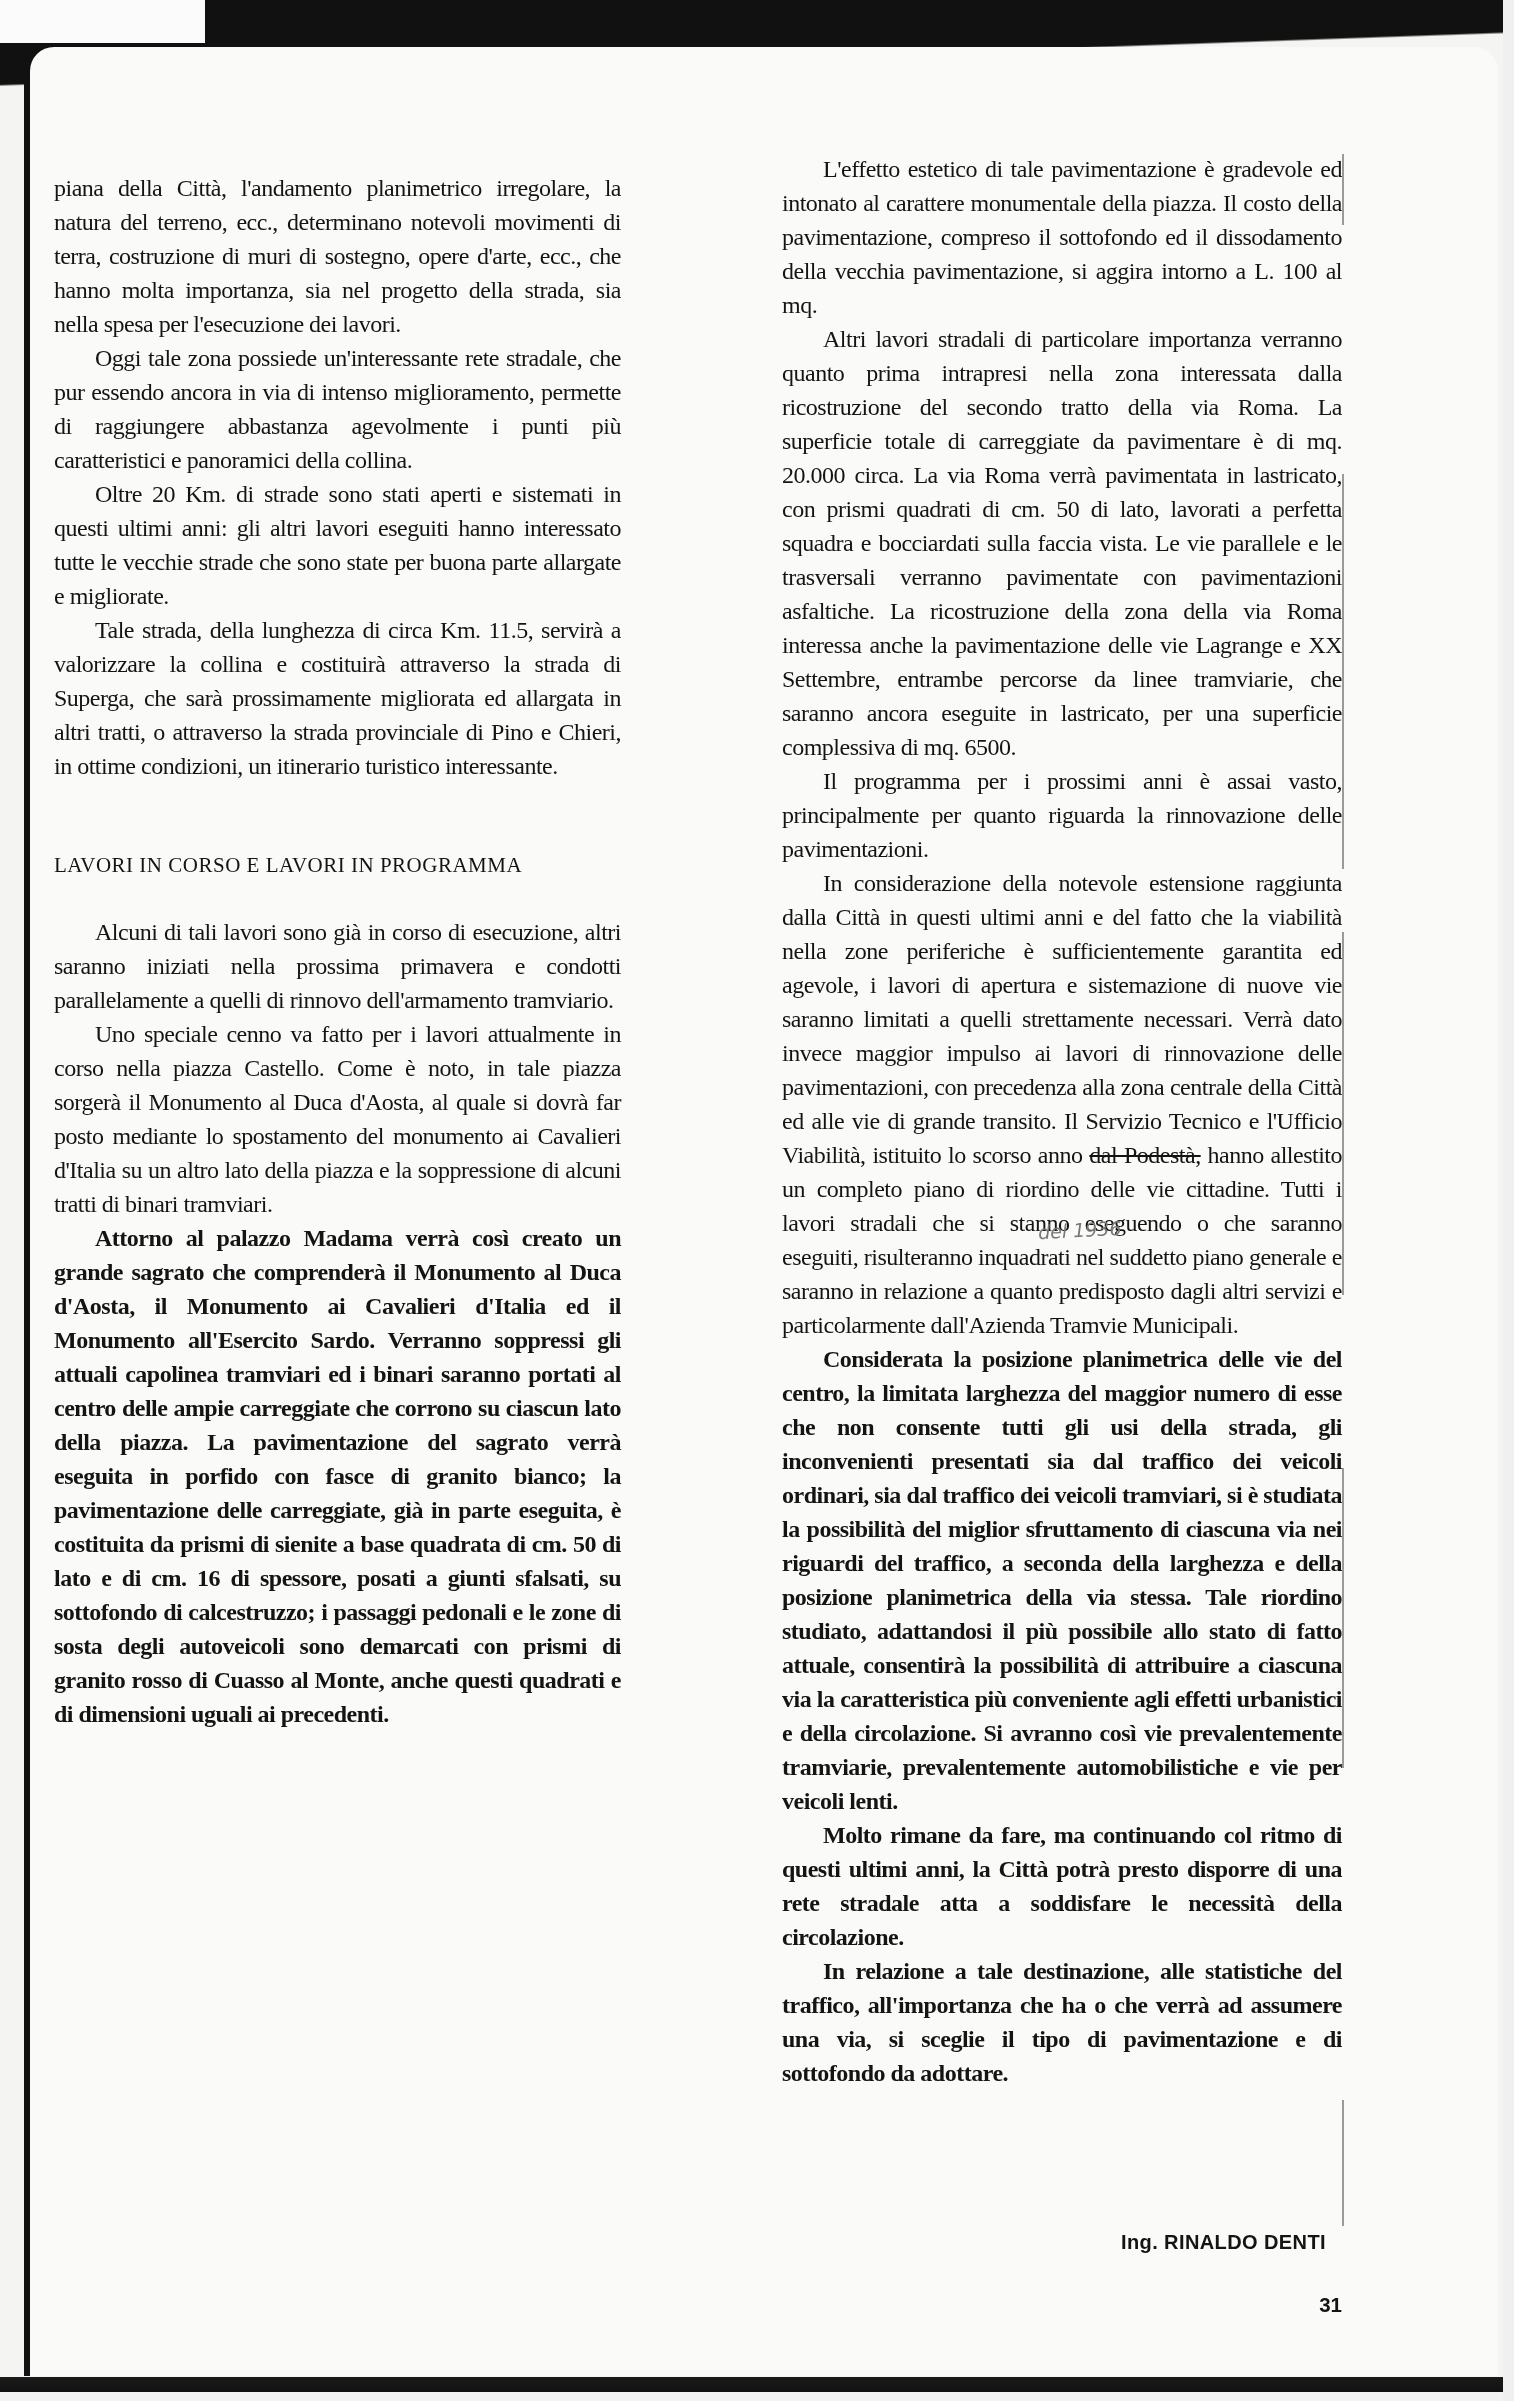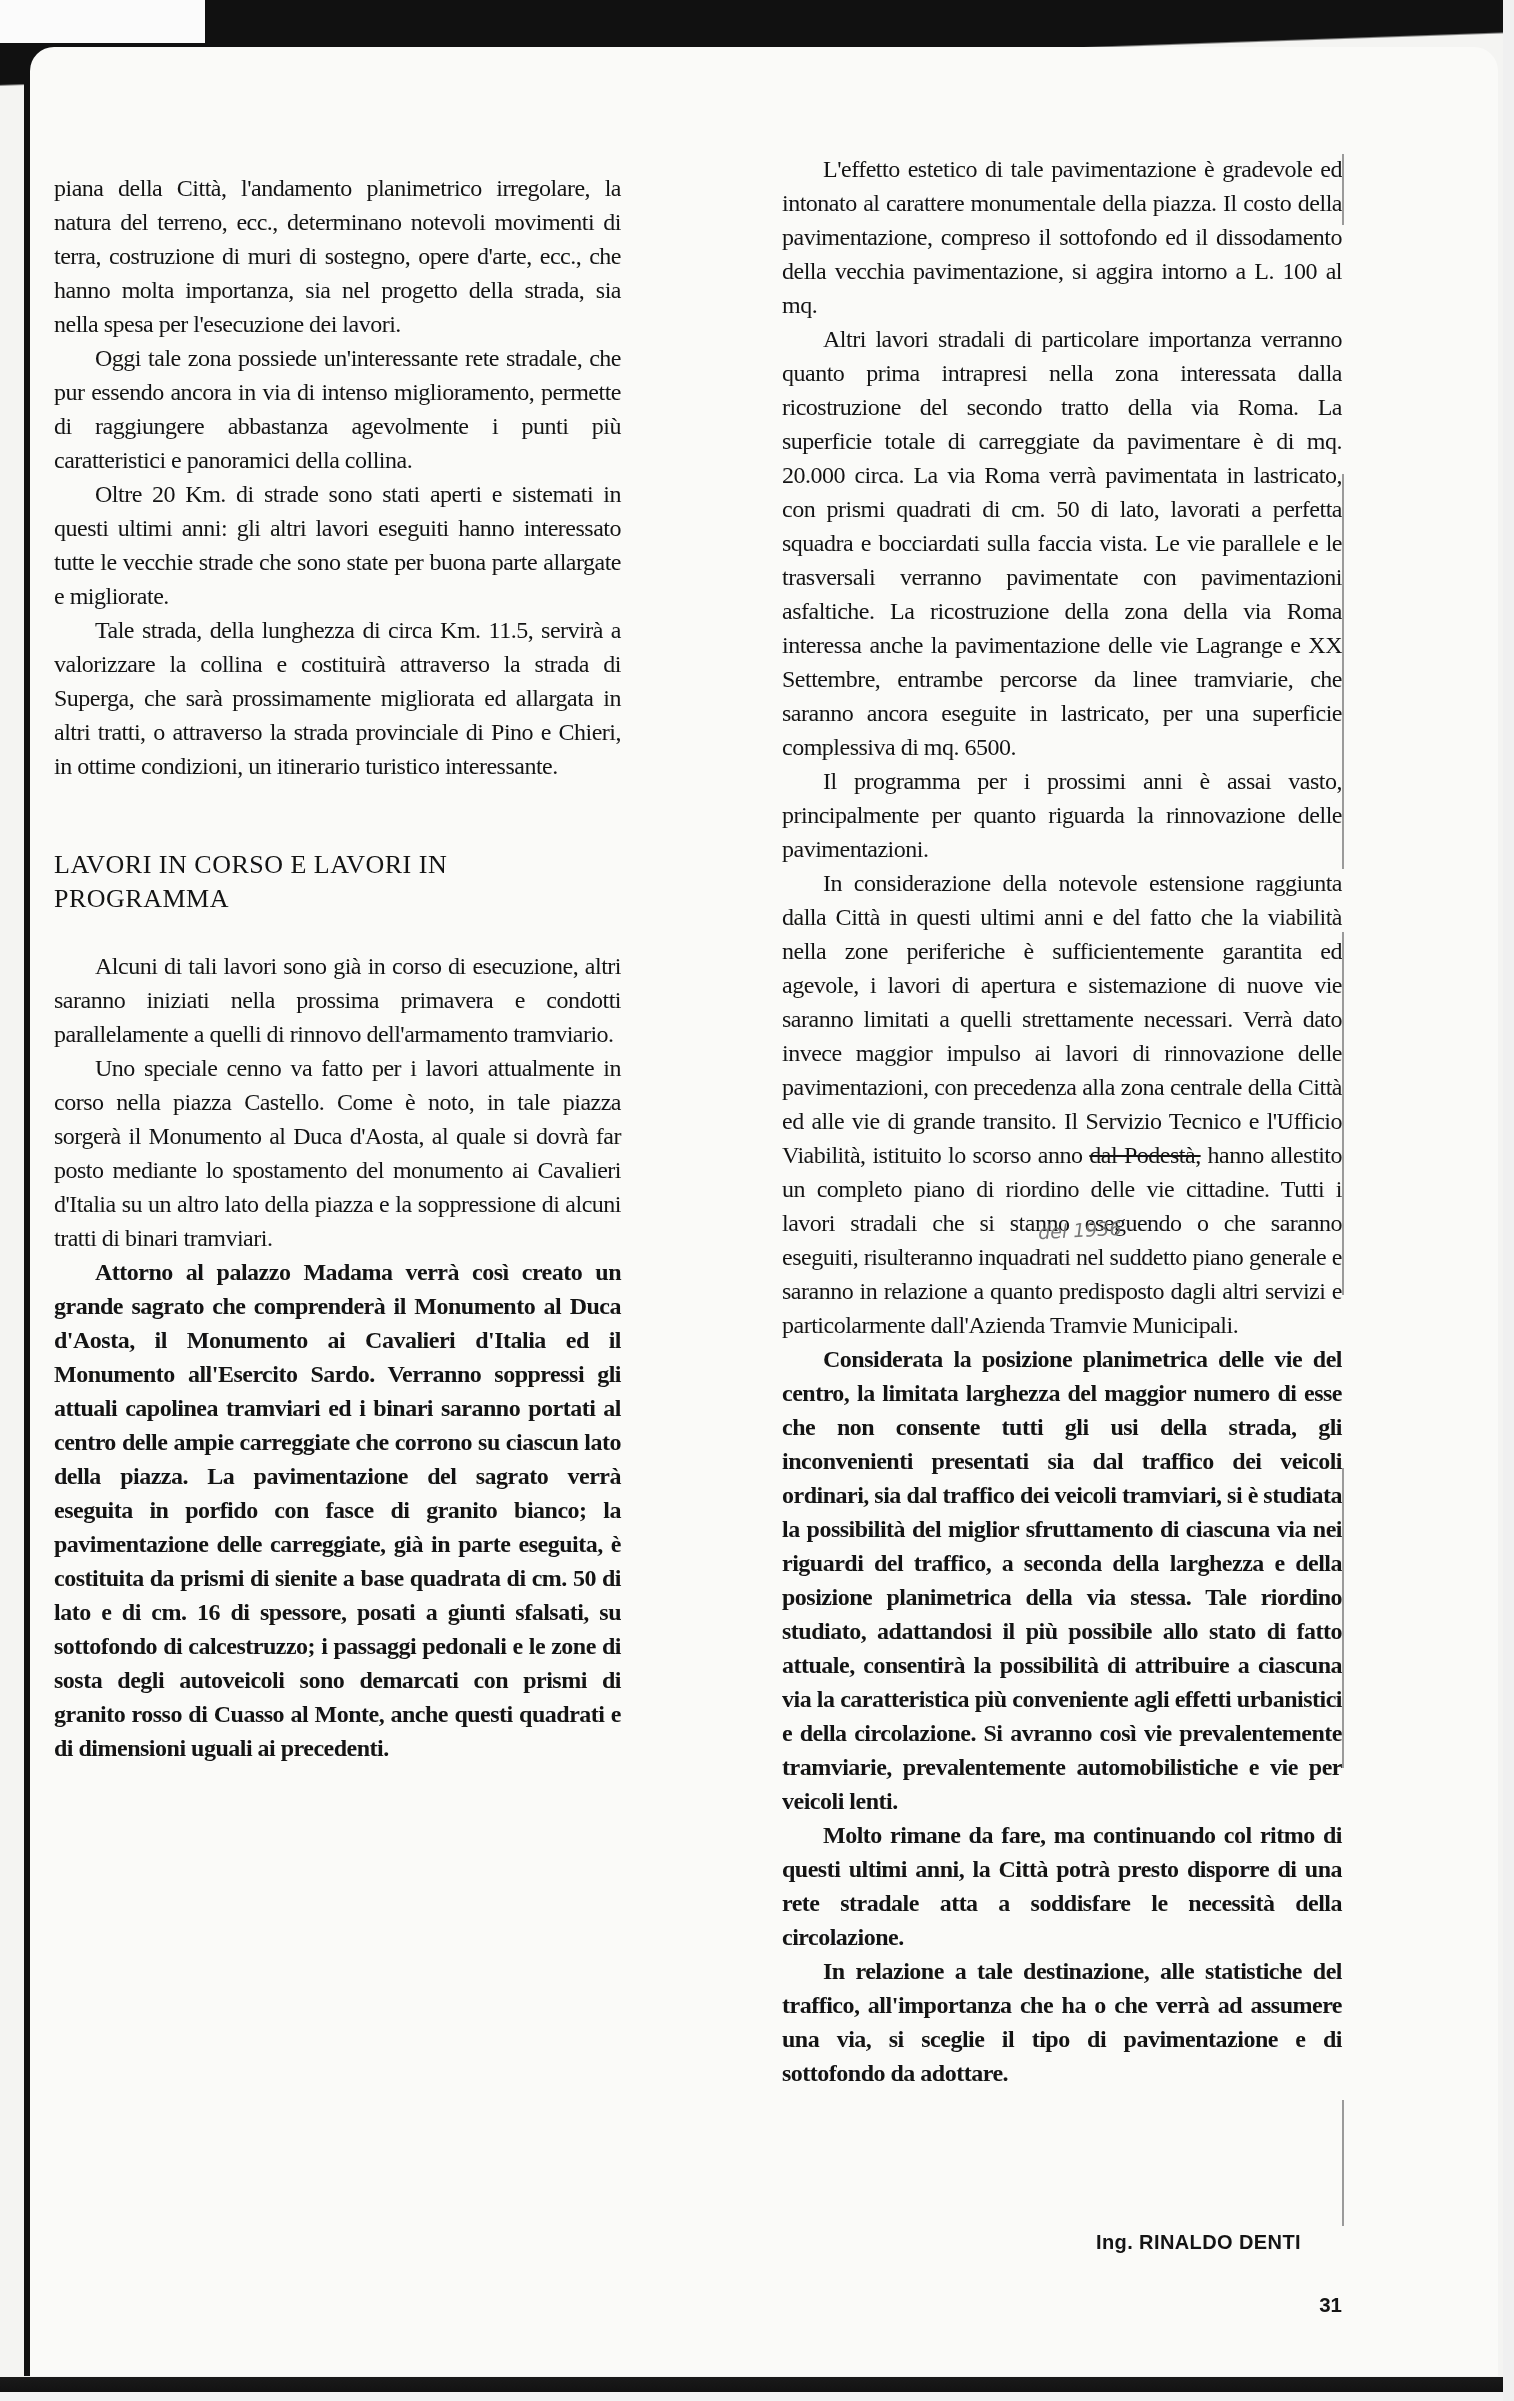--- a/index.html
+++ b/index.html
@@ -31,25 +31,25 @@
     font-size: 24px; line-height: 34px;
     text-align: justify; letter-spacing: -0.5px;
     font-stretch: condensed;
   }
   .col p { margin: 0; text-indent: 41px; }
   .col p.noindent { text-indent: 0; }
   .col-left { left: 54px; width: 567px; margin-top: 19px; }
   .col-right { left: 782px; width: 560px; }
   .heading {
     margin: 65px 0 33px 0 !important; text-indent: 0 !important;
-    font-size: 26px; letter-spacing: 0.5px; font-weight: normal; text-align: left;
+    font-size: 21px; letter-spacing: 0.5px; font-weight: normal; text-align: left;
   }
   .bold-tail { font-weight: bold; }
   .signature {
-    position: absolute; left: 1088px; top: 2231px; width: 221px; text-align: center;
+    position: absolute; left: 1121px; top: 2231px; width: 221px; text-align: left;
     font-family: "Liberation Sans", "DejaVu Sans", sans-serif; font-weight: bold; font-size: 20px; letter-spacing: 0.4px;
   }
   .page-number {
     position: absolute; left: 1295px; top: 2293px; width: 47px; text-align: right;
     font-family: "Liberation Sans", "DejaVu Sans", sans-serif; font-weight: bold; font-size: 20.5px;
   }
   .annotation {
     position: absolute; left: 1038px; top: 1219px;
     font-family: "DejaVu Sans", sans-serif; font-size: 19px; color: #777; font-style: italic;
     transform: rotate(-3deg);

